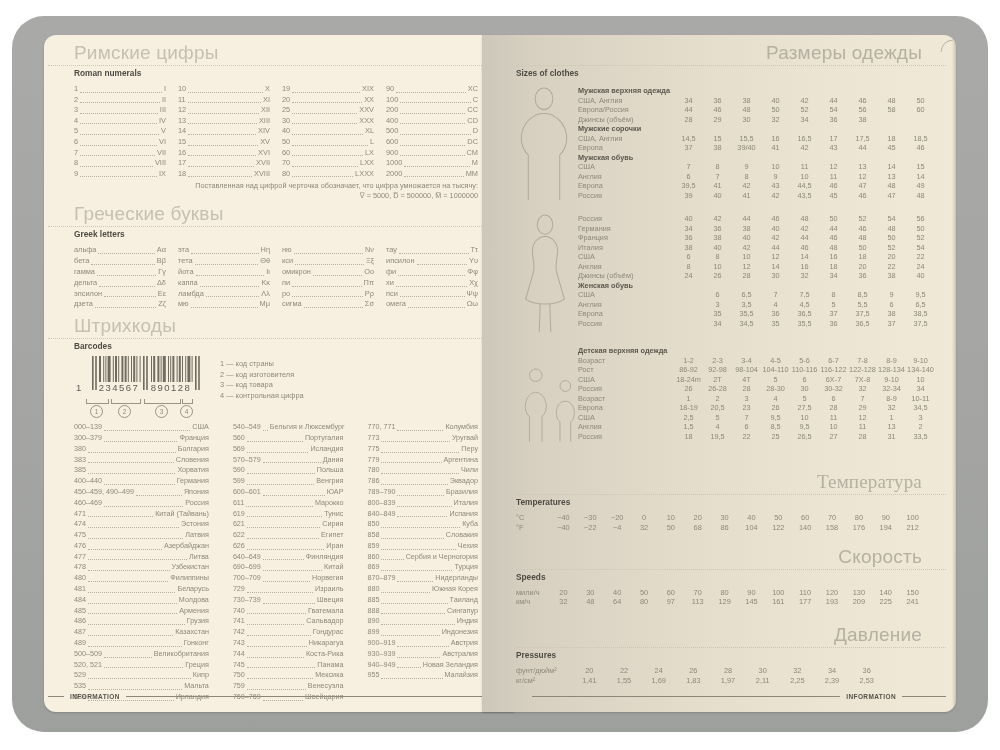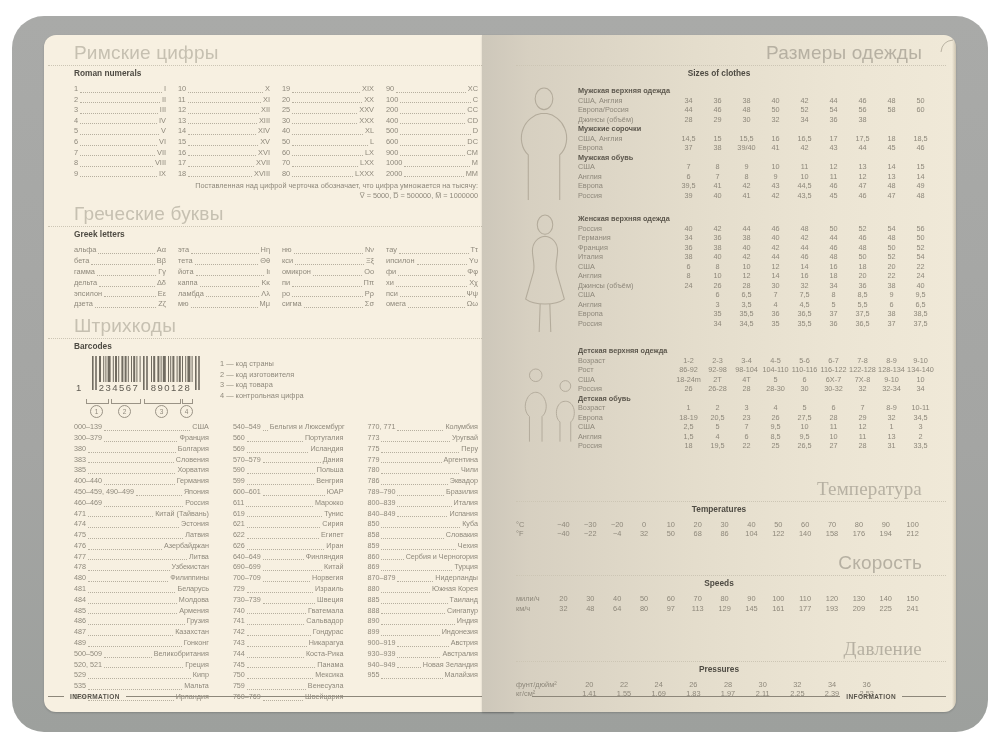--- a/index.html
+++ b/index.html
@@ -18,21 +18,21 @@
   .page-right::after{content:"";position:absolute;top:0;right:0;width:4px;height:100%;
              background:linear-gradient(90deg,rgba(110,95,70,0) 0%,rgba(110,95,70,.28) 100%);}
   .inner-l{position:relative;height:100%;padding:8px 36px 0 30px;box-sizing:border-box;}
   .inner-r{position:relative;height:100%;padding:8px 10px 0 34px;box-sizing:border-box;}
 
   .sec-title{font-size:19px;line-height:19px;color:#c6c0b1;letter-spacing:.2px;}
   .inner-r .sec-title{color:#b6b0a2;text-align:right;padding-right:24px;}
   .sec-rule{border-bottom:1px dotted #ccc5b4;margin-top:3px;}
   .inner-l .sec-rule{margin-left:-26px;margin-right:-4px;}
   .sec-sub{font-size:8.3px;line-height:10px;font-weight:bold;color:#4e4b43;margin-top:2px;}
-  .inner-r .sec-sub{text-align:center;padding-right:24px;}
+  .inner-r .sec-sub{text-align:left;padding-right:24px;}
 
   
   .pair-grid{display:flex;gap:12px;margin-top:6px;}
   .lcol{flex:1;min-width:0;}
   .lrow{display:flex;align-items:flex-end;font-size:7.4px;line-height:10.6px;color:#8f897c;}
   #greek-grid .lrow{line-height:10.8px;}
   #country-grid .lrow{font-size:7.2px;line-height:10.8px;}
   .lft,.rgt{white-space:nowrap;}
   .dots{flex:1;min-width:5px;border-bottom:1px dotted #b6af9f;margin:0 2px 2px;}
   #country-grid{display:flex;gap:24px;margin-top:4px;}
@@ -65,21 +65,21 @@
 
   
   .unit-rows{margin-top:6px;margin-right:20px;}
   .urow{display:flex;font-size:7.4px;line-height:9.8px;color:#8e887b;}
   .ulabel{width:34px;flex:none;white-space:nowrap;}
   .ucell{flex:1;text-align:center;white-space:nowrap;}
   #pressure-rows{width:368px;margin-right:0;}
   #pressure-rows .ulabel{width:56px;}
   #sec-temp .sec-title{margin-top:28px;font-family:Liberation Serif, serif;}
   #sec-speed .sec-title{margin-top:14px;}
-  #sec-pressure .sec-title{margin-top:25px;font-family:Liberation Serif, serif;}
+  #sec-pressure .sec-title{margin-top:18px;}
 
   .page-footer{position:absolute;bottom:12px;display:flex;align-items:center;gap:6px;}
   .pf-left{left:4px;right:10px;}
   .pf-right{left:50px;right:10px;}
   .pf-line{height:1px;background:#8d877a;}
   .pf-line.short-l{width:16px;}
   .pf-line.short-r{width:44px;}
   .pf-line.long{flex:1;}
   .pf-text{font-size:6.5px;font-weight:bold;letter-spacing:.4px;color:#57534a;}
 
@@ -1028,21 +1028,20 @@
 
         <div class="size-block">
           <div class="size-figure">
             <svg width="58" height="118" viewBox="0 0 60 122">
               <ellipse class="fig-stroke" cx="30" cy="11" rx="8" ry="10"></ellipse>
               <path class="fig-stroke" d="M30,23 C22,24 17,30 17,38 C17,46 20,52 18,60 L10,88 C14,91 22,93 30,93 C38,93 46,91 50,88 L42,60 C40,52 43,46 43,38 C43,30 38,24 30,23"></path>
               <path class="fig-stroke" d="M25,93 L24,122 M35,93 L36,122"></path>
             </svg>
           </div>
           <div class="size-tables">
-              <div class="srow shead">Женская верхняя одежда</div>
               <div class="srow">
                 <span class="slabel">Россия</span>
                 <span class="scell">40</span>
                 <span class="scell">42</span>
                 <span class="scell">44</span>
                 <span class="scell">46</span>
                 <span class="scell">48</span>
                 <span class="scell">50</span>
                 <span class="scell">52</span>
                 <span class="scell">54</span>
@@ -1113,20 +1112,21 @@
                 <span class="scell">24</span>
                 <span class="scell">26</span>
                 <span class="scell">28</span>
                 <span class="scell">30</span>
                 <span class="scell">32</span>
                 <span class="scell">34</span>
                 <span class="scell">36</span>
                 <span class="scell">38</span>
                 <span class="scell">40</span>
               </div>
+              <div class="srow shead">Женская обувь</div>
               <div class="srow">
                 <span class="slabel">США</span>
                 <span class="scell"></span>
                 <span class="scell">6</span>
                 <span class="scell">6,5</span>
                 <span class="scell">7</span>
                 <span class="scell">7,5</span>
                 <span class="scell">8</span>
                 <span class="scell">8,5</span>
                 <span class="scell">9</span>
@@ -1223,21 +1223,20 @@
                 <span class="scell">26</span>
                 <span class="scell">26-28</span>
                 <span class="scell">28</span>
                 <span class="scell">28-30</span>
                 <span class="scell">30</span>
                 <span class="scell">30-32</span>
                 <span class="scell">32</span>
                 <span class="scell">32-34</span>
                 <span class="scell">34</span>
               </div>
-              <div class="srow shead">Детская обувь</div>
               <div class="srow">
                 <span class="slabel">Возраст</span>
                 <span class="scell">1</span>
                 <span class="scell">2</span>
                 <span class="scell">3</span>
                 <span class="scell">4</span>
                 <span class="scell">5</span>
                 <span class="scell">6</span>
                 <span class="scell">7</span>
                 <span class="scell">8-9</span>

